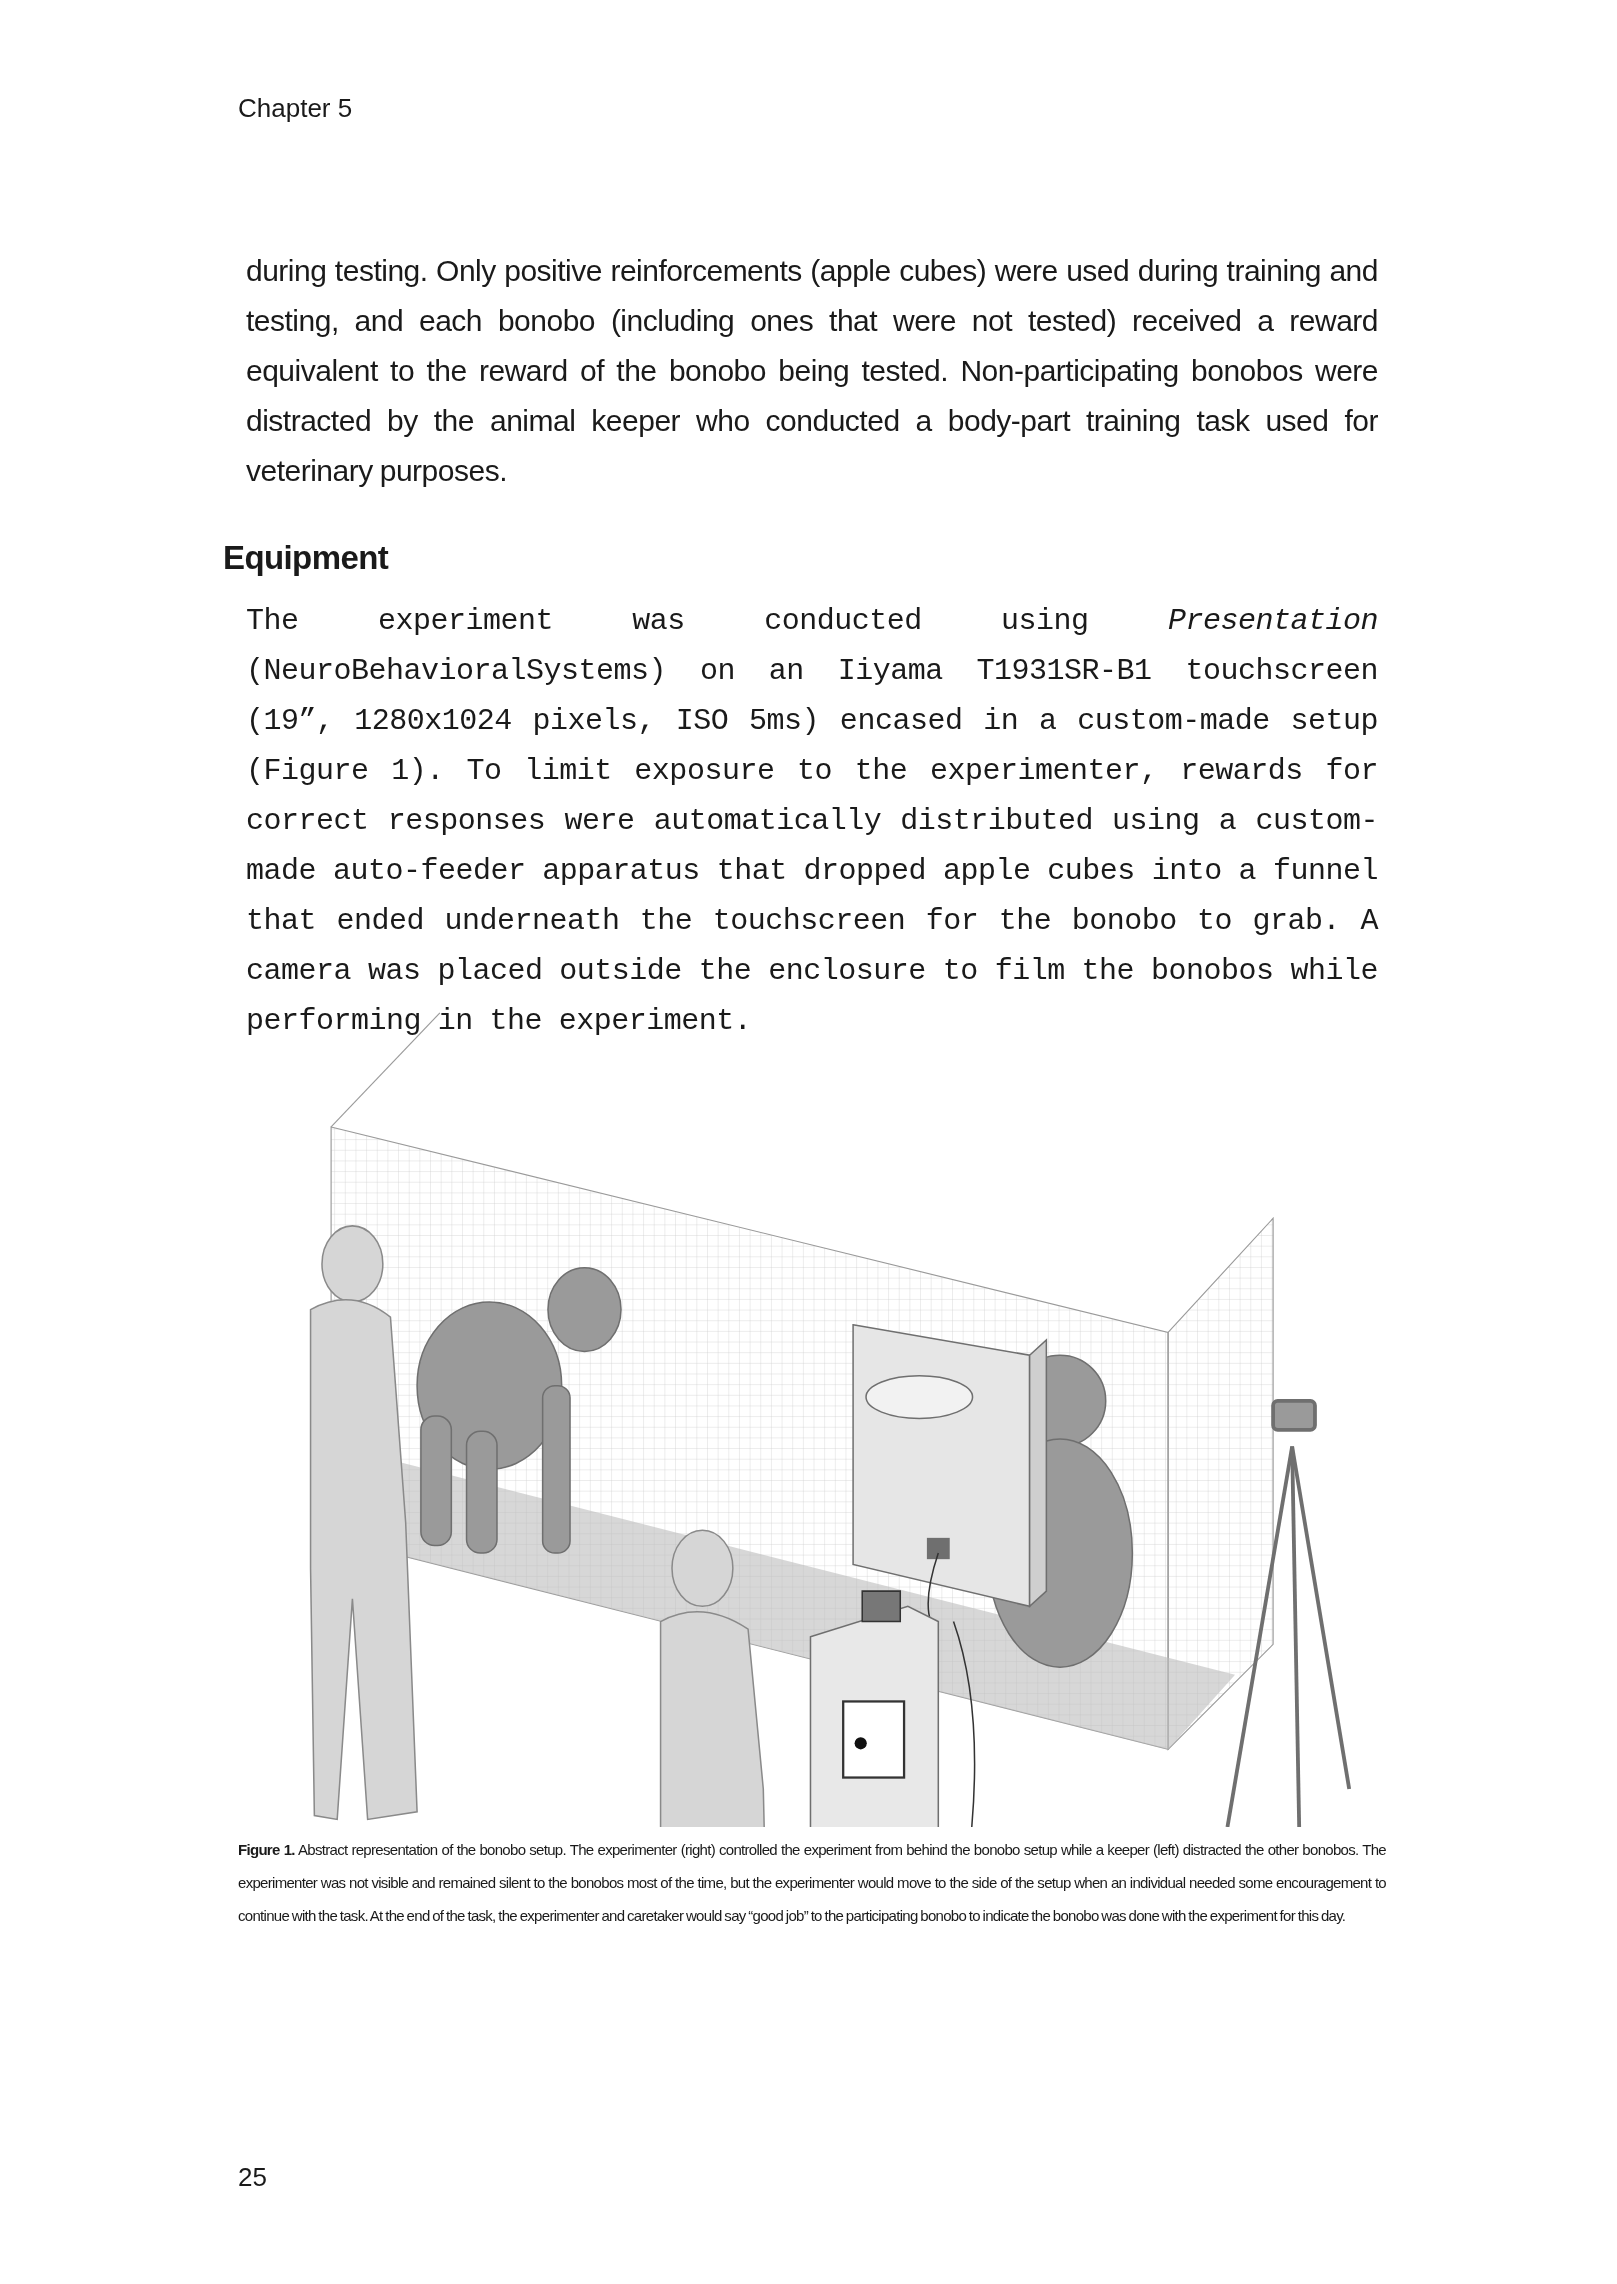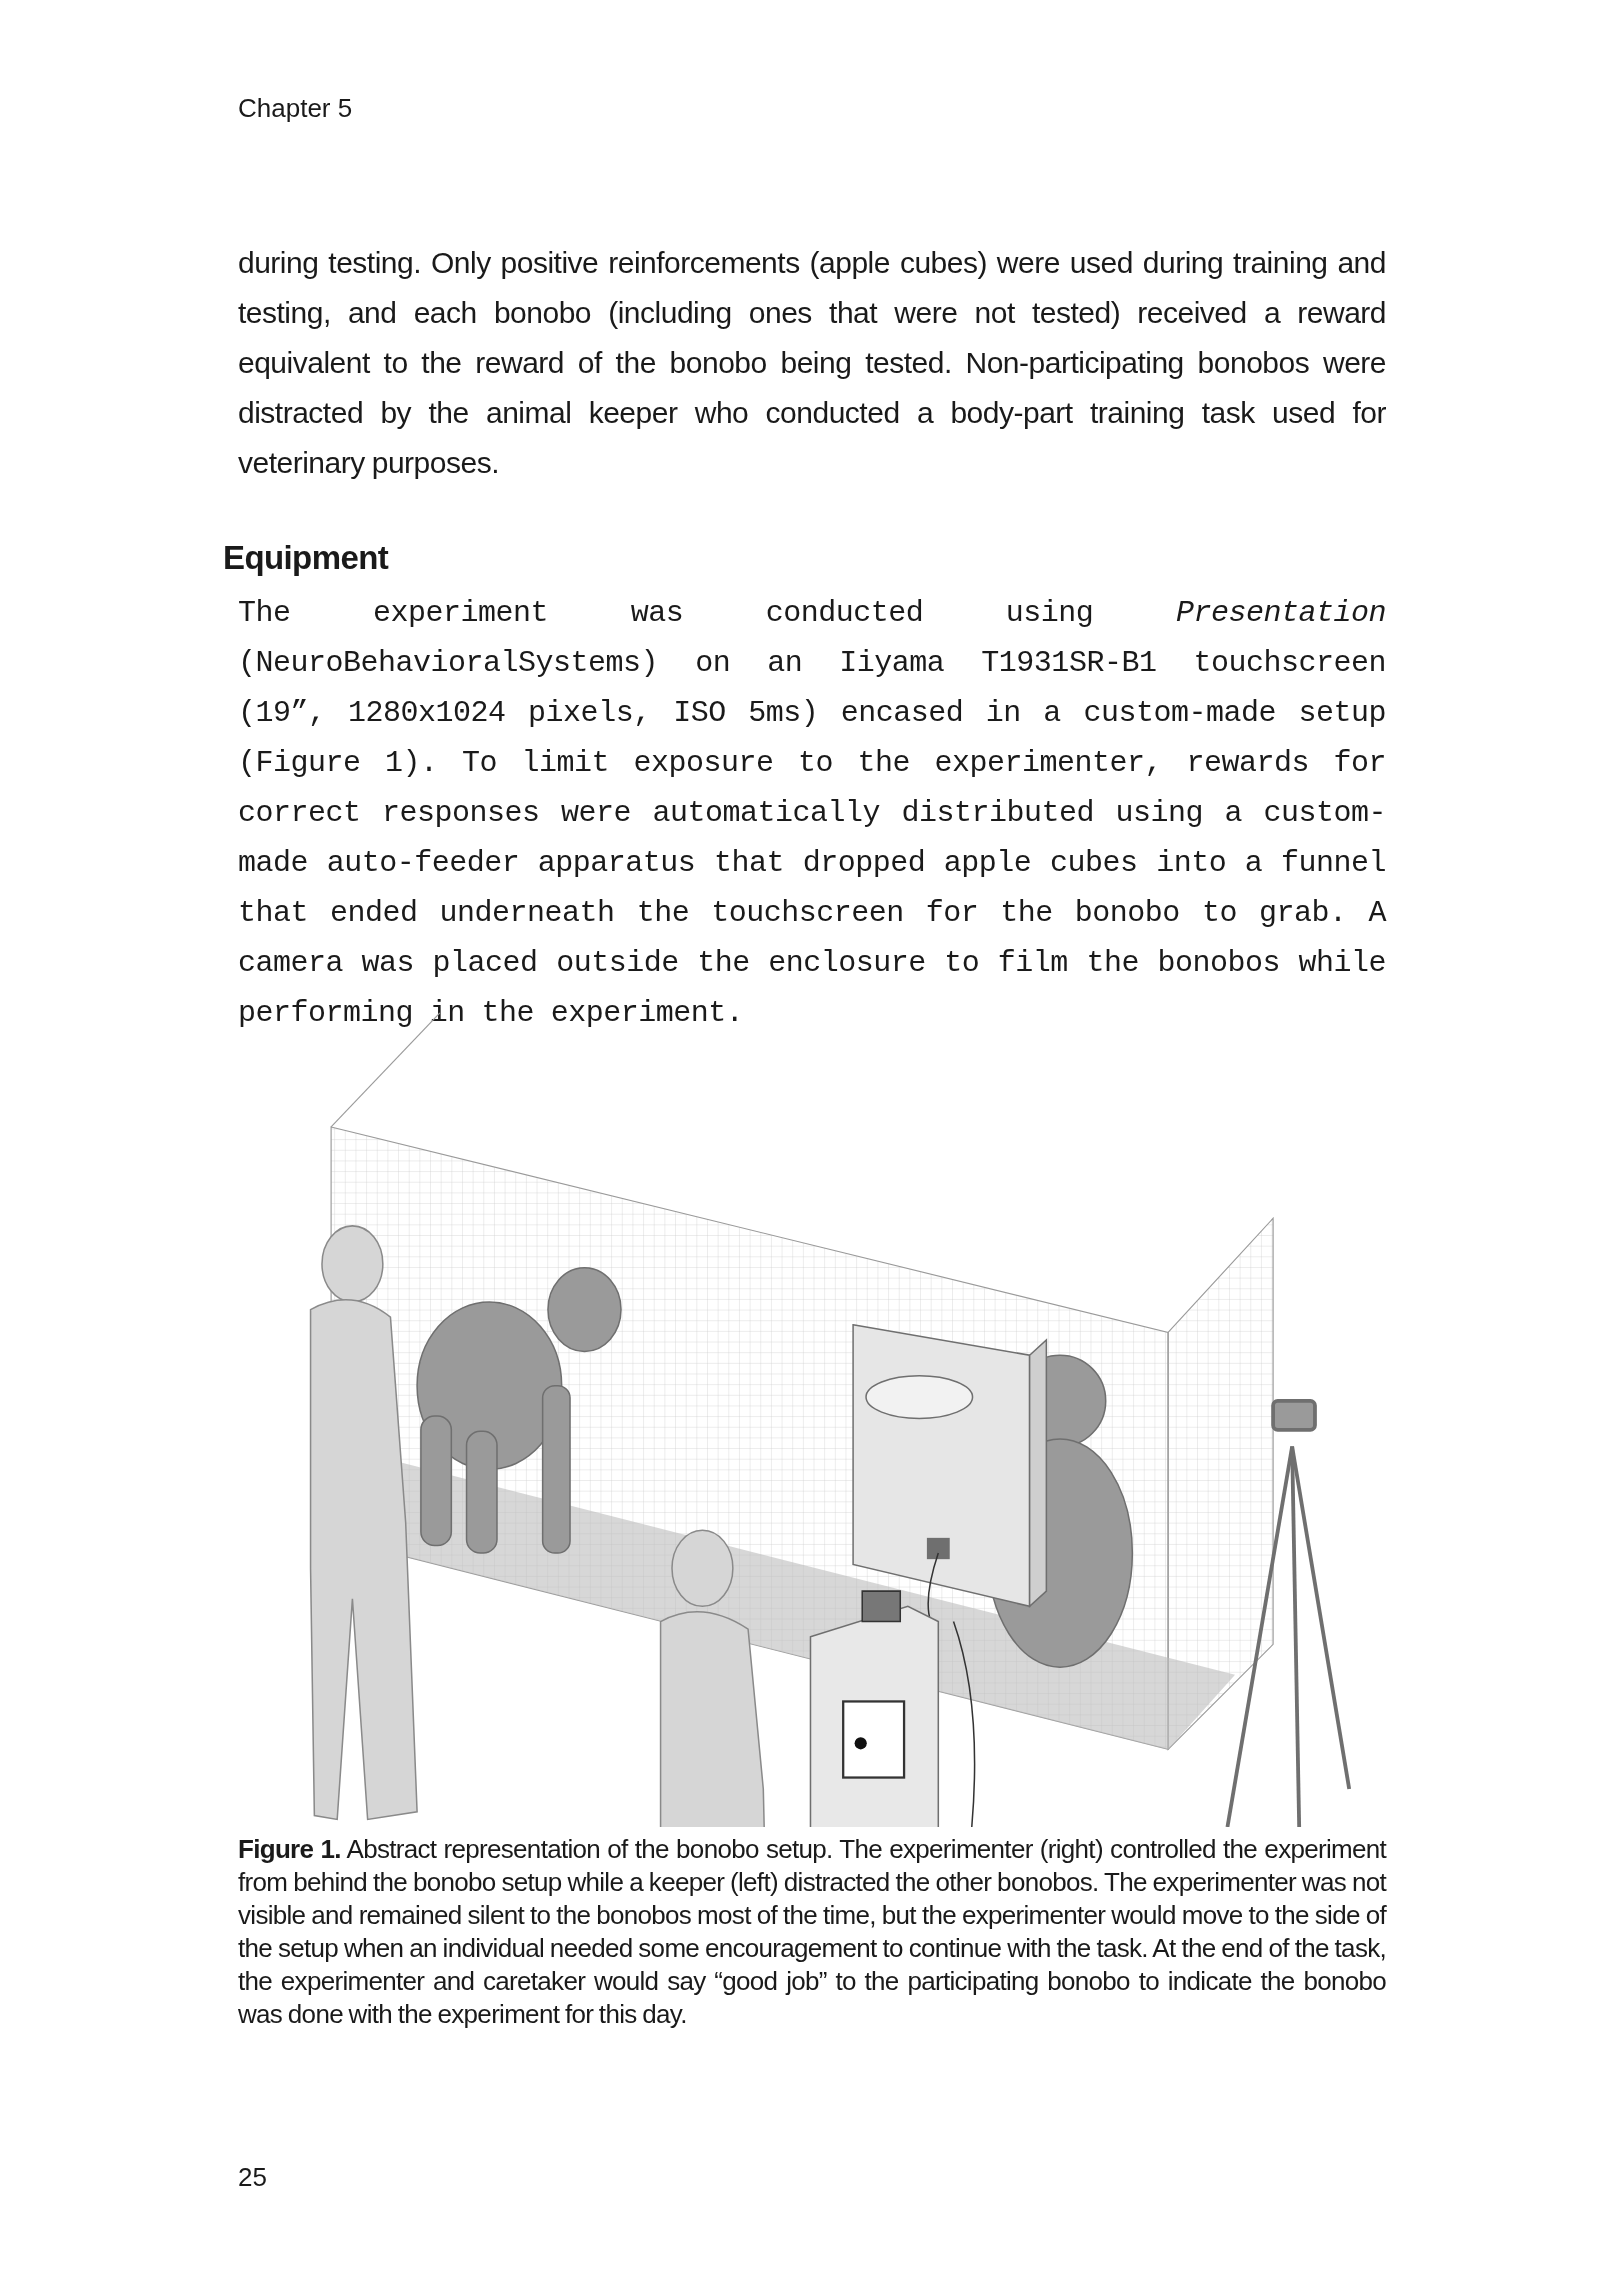--- a/index.html
+++ b/index.html
@@ -4,24 +4,24 @@
 <style>
   html, body { margin: 0; padding: 0; background: #ffffff; }
   body { width: 1618px; height: 2284px; position: relative; overflow: hidden;
          font-family: "Liberation Sans", "DejaVu Sans", sans-serif; color: #1a1a1a; }
   .running-head { position: absolute; left: 238px; top: 93px; font-size: 26px; letter-spacing: 0px; }
   .body-block { position: absolute; left: 238px; width: 1148px; font-size: 30px; line-height: 50px;
                 text-align: justify; letter-spacing: -0.5px; word-spacing: -0.8px; }
   .para1 { top: 238px; }
   .section-heading { position: absolute; left: 223px; top: 539px; font-size: 33px; font-weight: bold; letter-spacing: -0.6px; }
   .para2 { top: 588px; font-family: Liberation Mono, monospace; }
-  .para p, .body-block p { margin: 0; }
+  .para p, .body-block p { margin: 8px; }
   .figure { position: absolute; left: 238px; top: 990px; width: 1148px; height: 837px; }
   .figure svg { width: 100%; height: 100%; display: block; }
-  .caption { position: absolute; left: 238px; top: 1833px; width: 1148px; font-size: 26px; line-height: 33px;
+  .caption { position: absolute; left: 238px; top: 1833px; width: 1148px; font-size: 15px; line-height: 33px;
              text-align: justify; letter-spacing: -0.7px; word-spacing: -0.8px; }
   .caption .fig-label { font-weight: bold; }
   .page-number { position: absolute; left: 238px; top: 2162px; font-size: 26px; }
   em { font-style: italic; }
 </style>
 </head>
 <body>
 
 <div class="running-head">Chapter 5</div>
 

